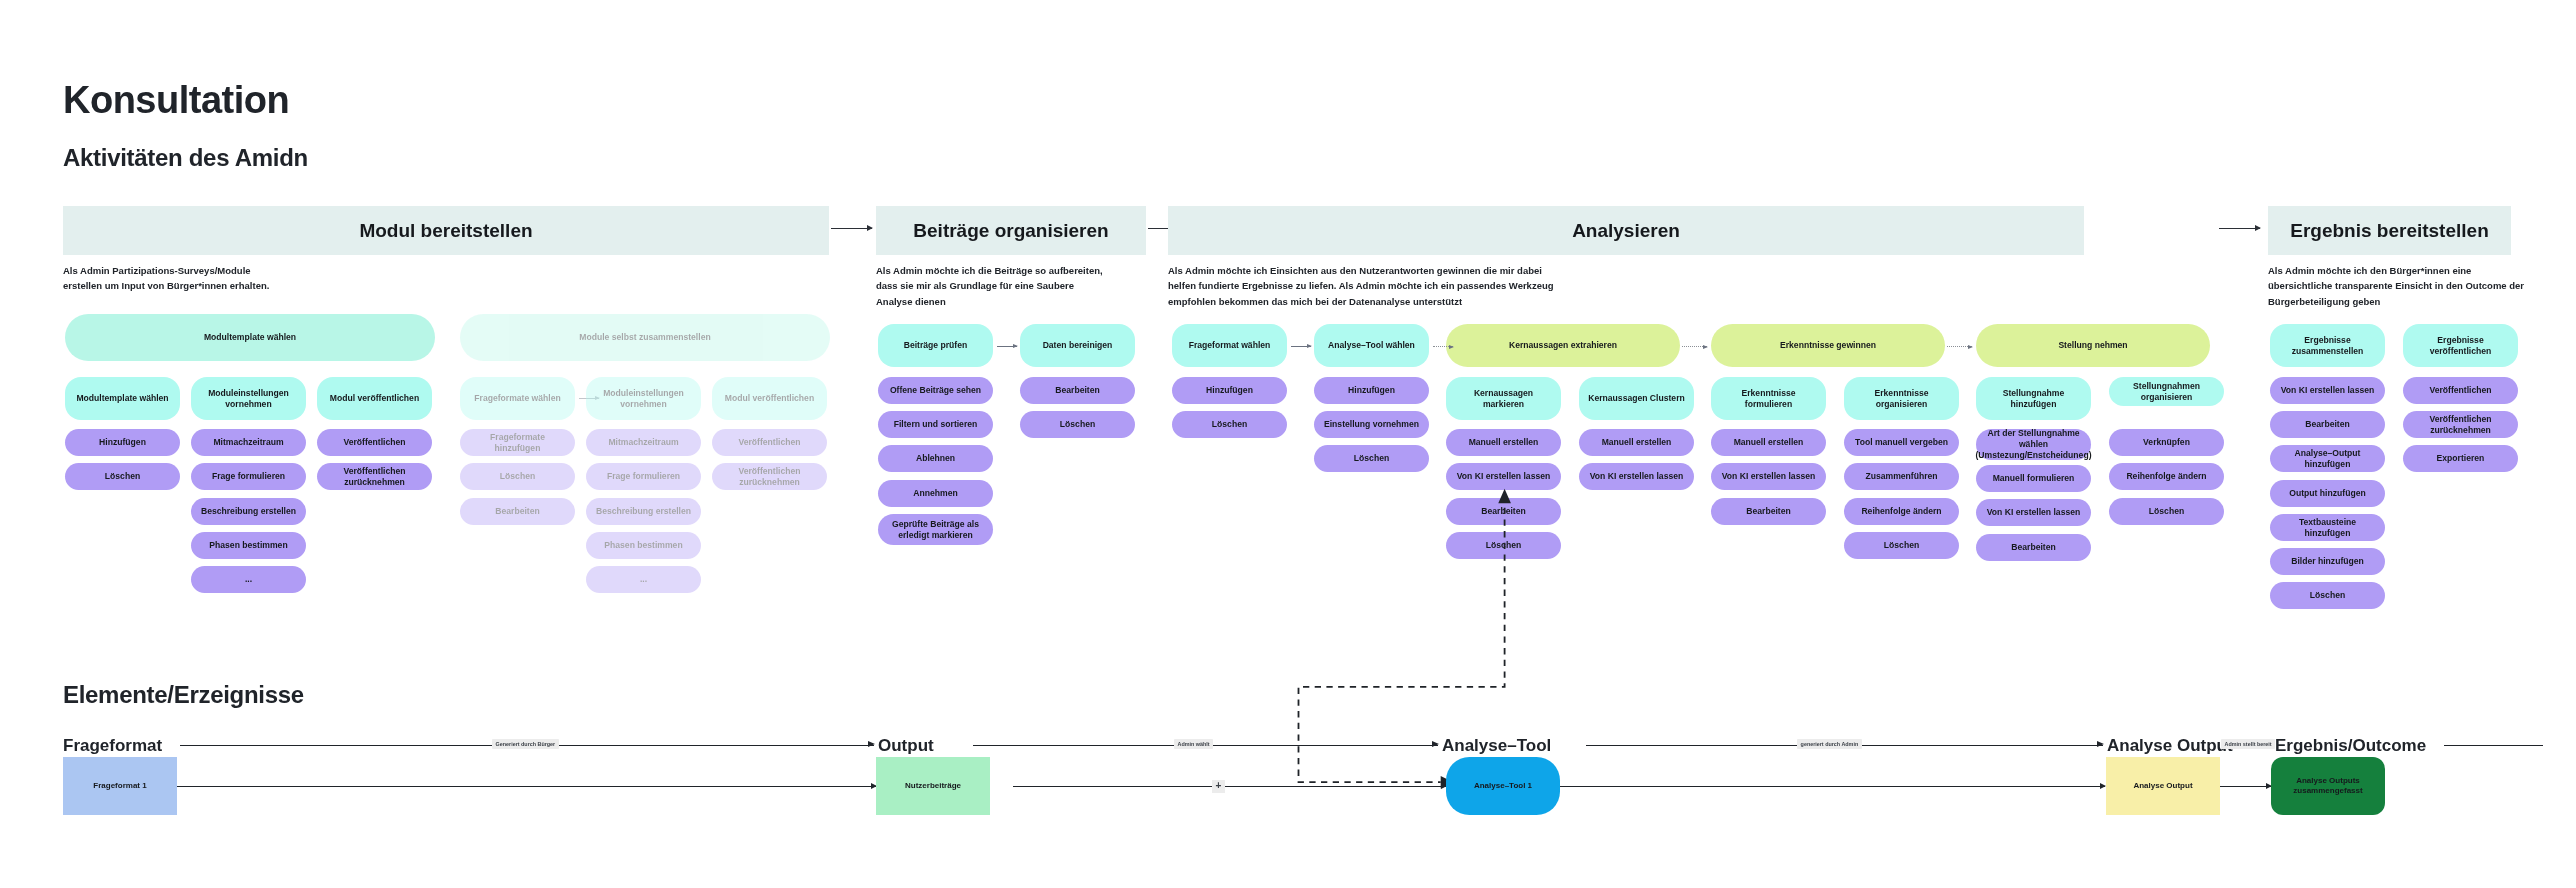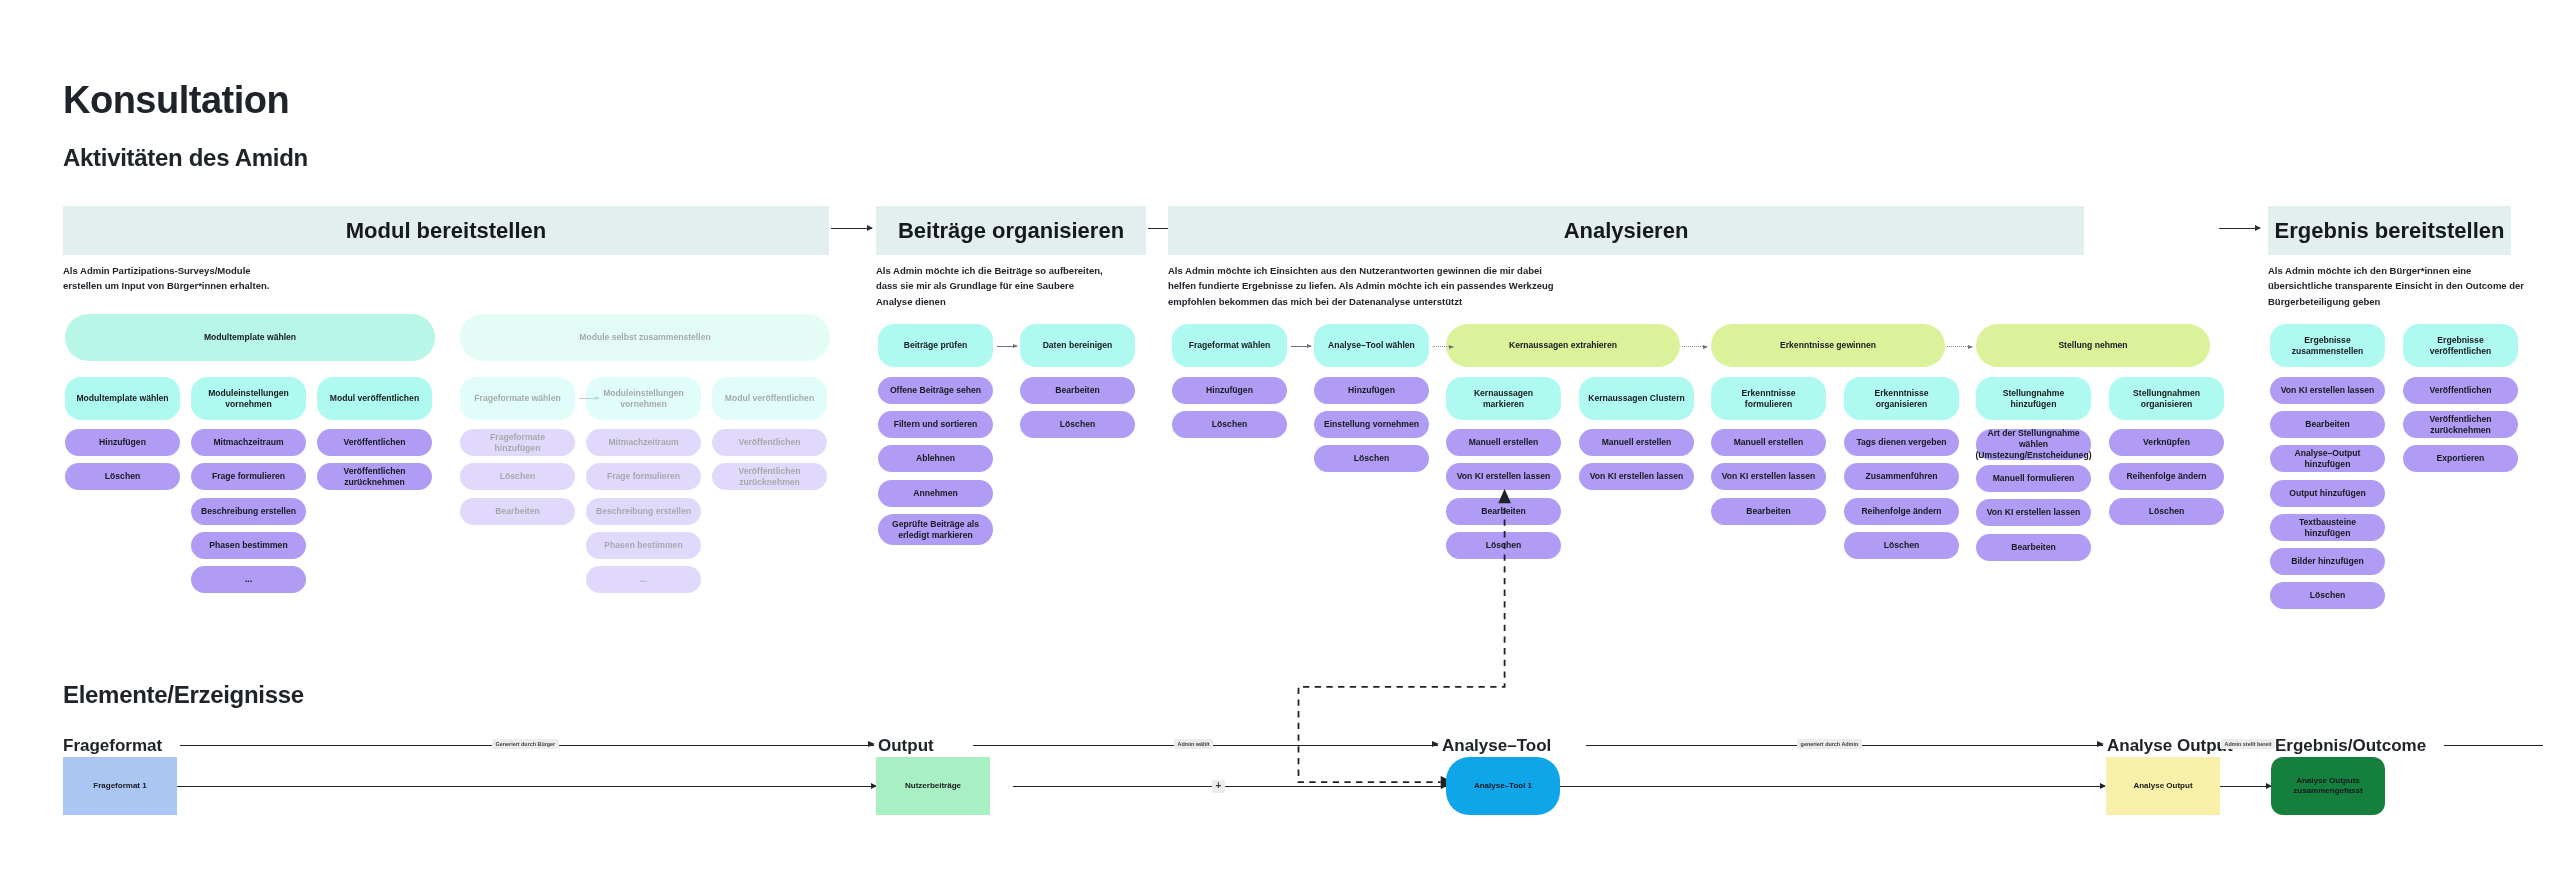--- a/index.html
+++ b/index.html
@@ -20,21 +20,21 @@
     font-size:38px; font-weight:800; letter-spacing:-0.5px; color:#20242a;
   }
   #page-subtitle {
     position:absolute; left:63px; top:144px;
     font-size:24px; font-weight:800; letter-spacing:-0.3px; color:#20242a;
   }
 
   
   .phase-band { position:absolute; height:49px; background:#e3efee;
                 display:flex; align-items:center; justify-content:center; }
-  .phase-title { font-size:22px; font-weight:700; color:#16191d; }
+  .phase-title { font-size:19px; font-weight:700; color:#16191d; }
 
   .phase-desc { position:absolute; font-size:9.5px; line-height:1.62;
                 font-weight:700; color:#20242a; white-space:pre-line; }
 
   
   .phase-arrow { position:absolute; height:0.9px; background:#2b2f36; top:228px; }
   .phase-arrow::after {
     content:""; position:absolute; right:-0.9px; top:-3.2px;
     border-left:6.3px solid #2b2f36;
     border-top:3.2px solid transparent; border-bottom:3.2px solid transparent;
@@ -219,34 +219,34 @@
 <div class="card task" style="left:1579px; top:463px; width:115px; height:27px;">Von KI erstellen lassen</div>
 
 <div class="mini-arrow dotted" style="left:1682px; top:346px; width:25px;"></div>
 
 <div class="card story" style="left:1711px; top:377px; width:115px; height:43px;">Erkenntnisse formulieren</div>
 <div class="card task" style="left:1711px; top:429px; width:115px; height:27px;">Manuell erstellen</div>
 <div class="card task" style="left:1711px; top:463px; width:115px; height:27px;">Von KI erstellen lassen</div>
 <div class="card task" style="left:1711px; top:498px; width:115px; height:27px;">Bearbeiten</div>
 
 <div class="card story" style="left:1844px; top:377px; width:115px; height:43px;">Erkenntnisse organisieren</div>
-<div class="card task" style="left:1844px; top:429px; width:115px; height:27px;">Tags dienen vergeben</div>
+<div class="card task" style="left:1844px; top:429px; width:115px; height:27px;">Tool manuell vergeben</div>
 <div class="card task" style="left:1844px; top:463px; width:115px; height:27px;">Zusammenführen</div>
 <div class="card task" style="left:1844px; top:498px; width:115px; height:27px;">Reihenfolge ändern</div>
 <div class="card task" style="left:1844px; top:532px; width:115px; height:27px;">Löschen</div>
 
 <div class="mini-arrow dotted" style="left:1947px; top:346px; width:25px;"></div>
 
 <div class="card story" style="left:1976px; top:377px; width:115px; height:43px;">Stellungnahme hinzufügen</div>
 <div class="card task" style="left:1976px; top:429px; width:115px; height:31px;">Art der Stellungnahme wählen (Umstezung/Enstcheiduneg)</div>
 <div class="card task" style="left:1976px; top:465px; width:115px; height:27px;">Manuell formulieren</div>
 <div class="card task" style="left:1976px; top:499px; width:115px; height:27px;">Von KI erstellen lassen</div>
 <div class="card task" style="left:1976px; top:534px; width:115px; height:27px;">Bearbeiten</div>
 
-<div class="card story" style="left:2109px; top:377px; width:115px; height:43px;">Stellungnahmen organisieren</div>
+<div class="card story" style="left:2109px; top:377px; width:115px; height:29px;">Stellungnahmen organisieren</div>
 <div class="card task" style="left:2109px; top:429px; width:115px; height:27px;">Verknüpfen</div>
 <div class="card task" style="left:2109px; top:463px; width:115px; height:27px;">Reihenfolge ändern</div>
 <div class="card task" style="left:2109px; top:498px; width:115px; height:27px;">Löschen</div>
 
 <div class="card story" style="left:2270px; top:324px; width:115px; height:43px;">Ergebnisse zusammenstellen</div>
 <div class="card task" style="left:2270px; top:377px; width:115px; height:27px;">Von KI erstellen lassen</div>
 <div class="card task" style="left:2270px; top:411px; width:115px; height:27px;">Bearbeiten</div>
 <div class="card task" style="left:2270px; top:445px; width:115px; height:27px;text-align:center;">Analyse–Output hinzufügen</div>
 <div class="card task" style="left:2270px; top:480px; width:115px; height:27px;">Output hinzufügen</div>
 <div class="card task" style="left:2270px; top:514px; width:115px; height:27px;">Textbausteine hinzufügen</div>

